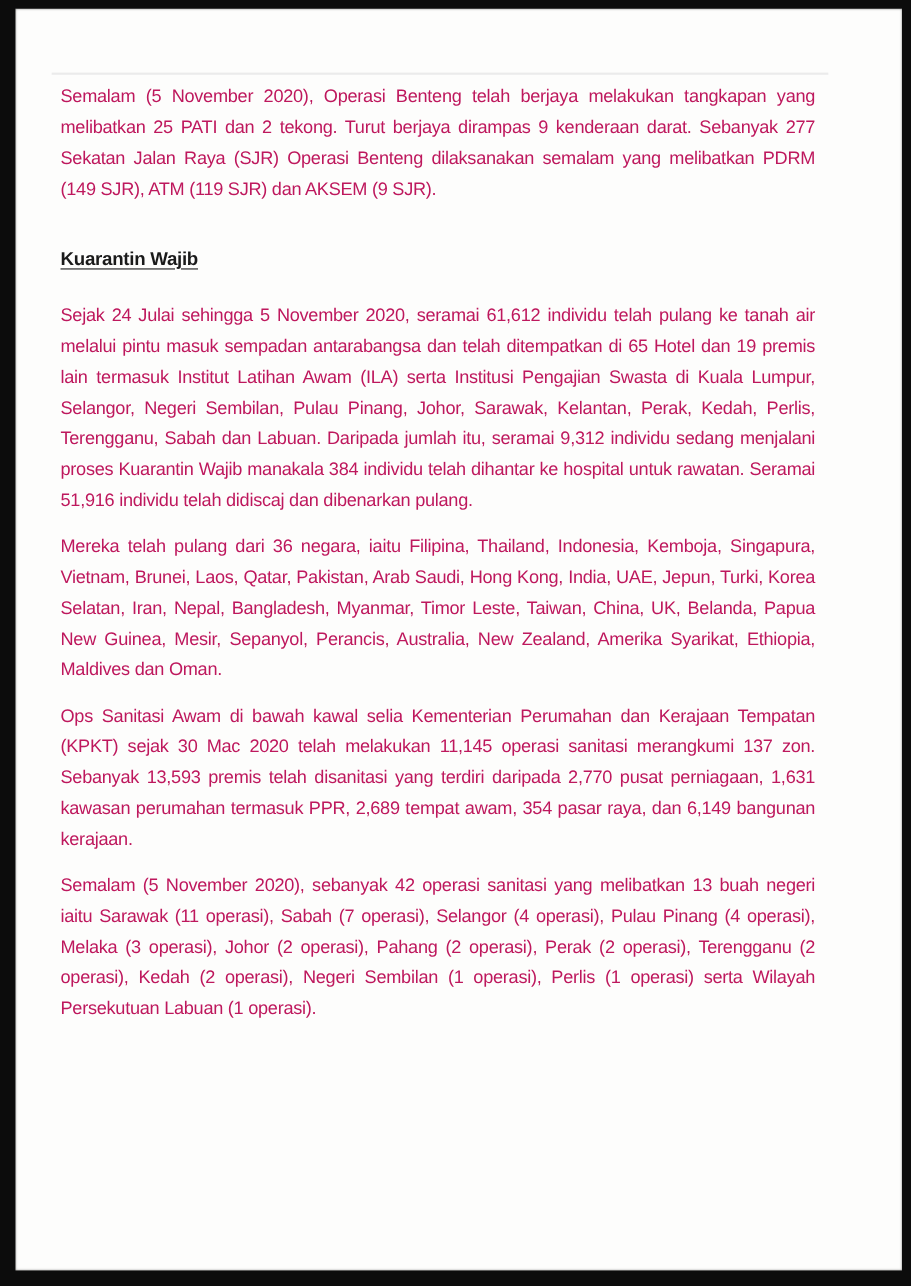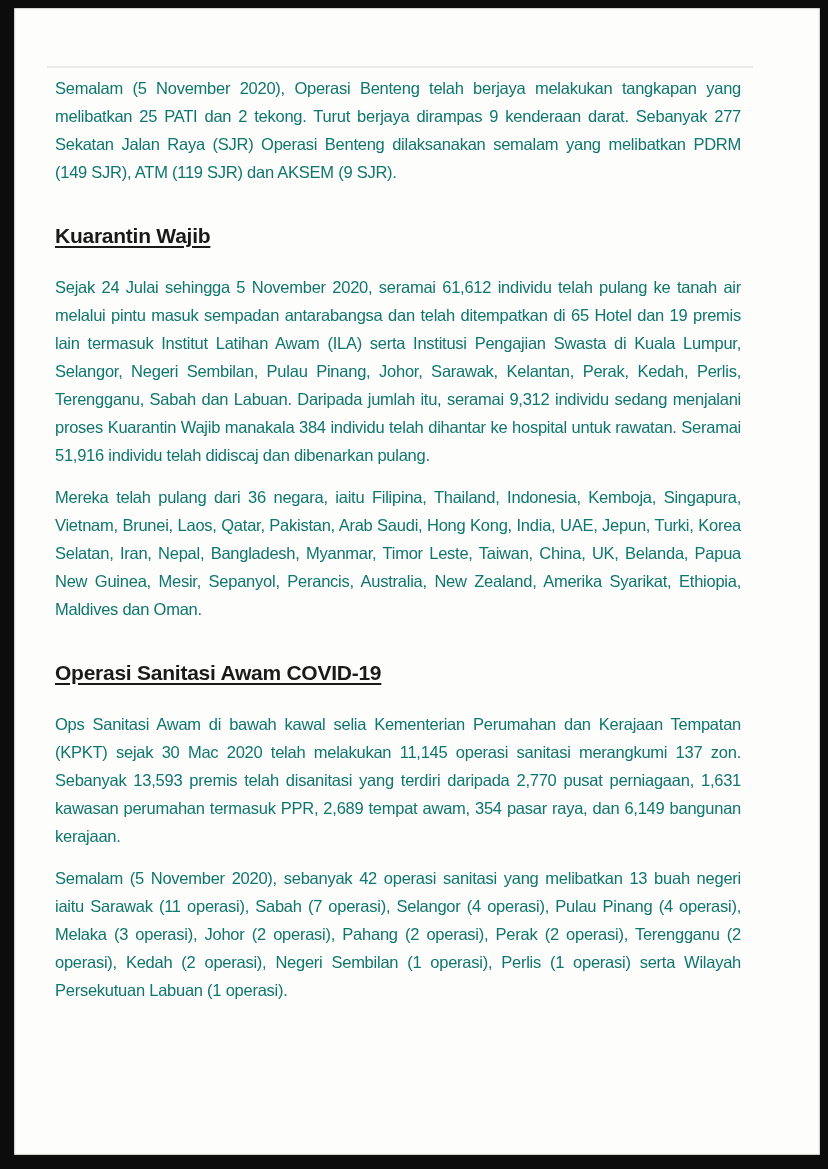--- a/index.html
+++ b/index.html
@@ -33,26 +33,26 @@
   }
   .header-divider {
     height: 2px;
     background: #ebebeb;
     margin: 58px -12px 6px -8px;
   }
   p.para {
     font-size: 16.5px;
     line-height: 28px;
     letter-spacing: -0.25px;
-    color: #0f766e;
+    color: #be185d;
     text-align: justify;
     margin: 0 0 14px 0;
   }
   h2.heading {
-    font-size: 21px;
+    font-size: 17px;
     line-height: 28px;
     letter-spacing: -0.25px;
     color: #1a1a1a;
     font-weight: bold;
     text-decoration: underline;
     text-underline-offset: 3px;
     margin: 36px 0 23px 0;
   }
 </style>
 </head>
@@ -66,21 +66,20 @@
 
       <p class="para">Semalam (5 November 2020), Operasi Benteng telah berjaya melakukan tangkapan yang melibatkan 25 PATI dan 2 tekong. Turut berjaya dirampas 9 kenderaan darat.  Sebanyak 277 Sekatan Jalan Raya (SJR) Operasi Benteng dilaksanakan semalam yang melibatkan PDRM (149 SJR), ATM (119 SJR) dan AKSEM (9 SJR).</p>
 
 
       <h2 class="heading">Kuarantin Wajib</h2>
 
       <p class="para">Sejak 24 Julai sehingga 5 November 2020, seramai 61,612 individu telah pulang ke tanah air melalui pintu masuk sempadan antarabangsa dan telah ditempatkan di 65 Hotel dan 19 premis lain termasuk Institut Latihan Awam (ILA) serta Institusi Pengajian Swasta di Kuala Lumpur, Selangor, Negeri Sembilan, Pulau Pinang, Johor, Sarawak, Kelantan, Perak, Kedah, Perlis, Terengganu, Sabah dan Labuan. Daripada jumlah itu, seramai 9,312 individu sedang menjalani proses Kuarantin Wajib manakala 384 individu telah dihantar ke hospital untuk rawatan. Seramai 51,916 individu telah didiscaj dan dibenarkan pulang.</p>
 
       <p class="para">Mereka telah pulang dari 36 negara, iaitu Filipina, Thailand, Indonesia, Kemboja, Singapura, Vietnam, Brunei, Laos, Qatar, Pakistan, Arab Saudi, Hong Kong, India, UAE, Jepun, Turki, Korea Selatan, Iran, Nepal, Bangladesh, Myanmar, Timor Leste, Taiwan, China, UK, Belanda, Papua New Guinea, Mesir, Sepanyol, Perancis, Australia, New Zealand, Amerika Syarikat, Ethiopia, Maldives dan Oman.</p>
 
-      <h2 class="heading">Operasi Sanitasi Awam COVID-19</h2>
 
       <p class="para">Ops Sanitasi Awam di bawah kawal selia Kementerian Perumahan dan Kerajaan Tempatan (KPKT) sejak 30 Mac 2020 telah melakukan 11,145 operasi sanitasi merangkumi 137 zon. Sebanyak 13,593 premis telah disanitasi yang terdiri daripada 2,770 pusat perniagaan, 1,631 kawasan perumahan termasuk PPR, 2,689 tempat awam, 354 pasar raya, dan 6,149 bangunan kerajaan.</p>
 
       <p class="para">Semalam (5 November 2020), sebanyak 42 operasi sanitasi yang melibatkan 13 buah negeri iaitu Sarawak (11 operasi), Sabah (7 operasi), Selangor (4 operasi), Pulau Pinang (4 operasi), Melaka (3 operasi), Johor (2 operasi), Pahang (2 operasi), Perak (2 operasi), Terengganu (2 operasi), Kedah (2 operasi), Negeri Sembilan (1 operasi), Perlis (1 operasi) serta Wilayah Persekutuan Labuan (1 operasi).</p>
 
     </div>
   </div>
 </div>
 
 </body></html>

